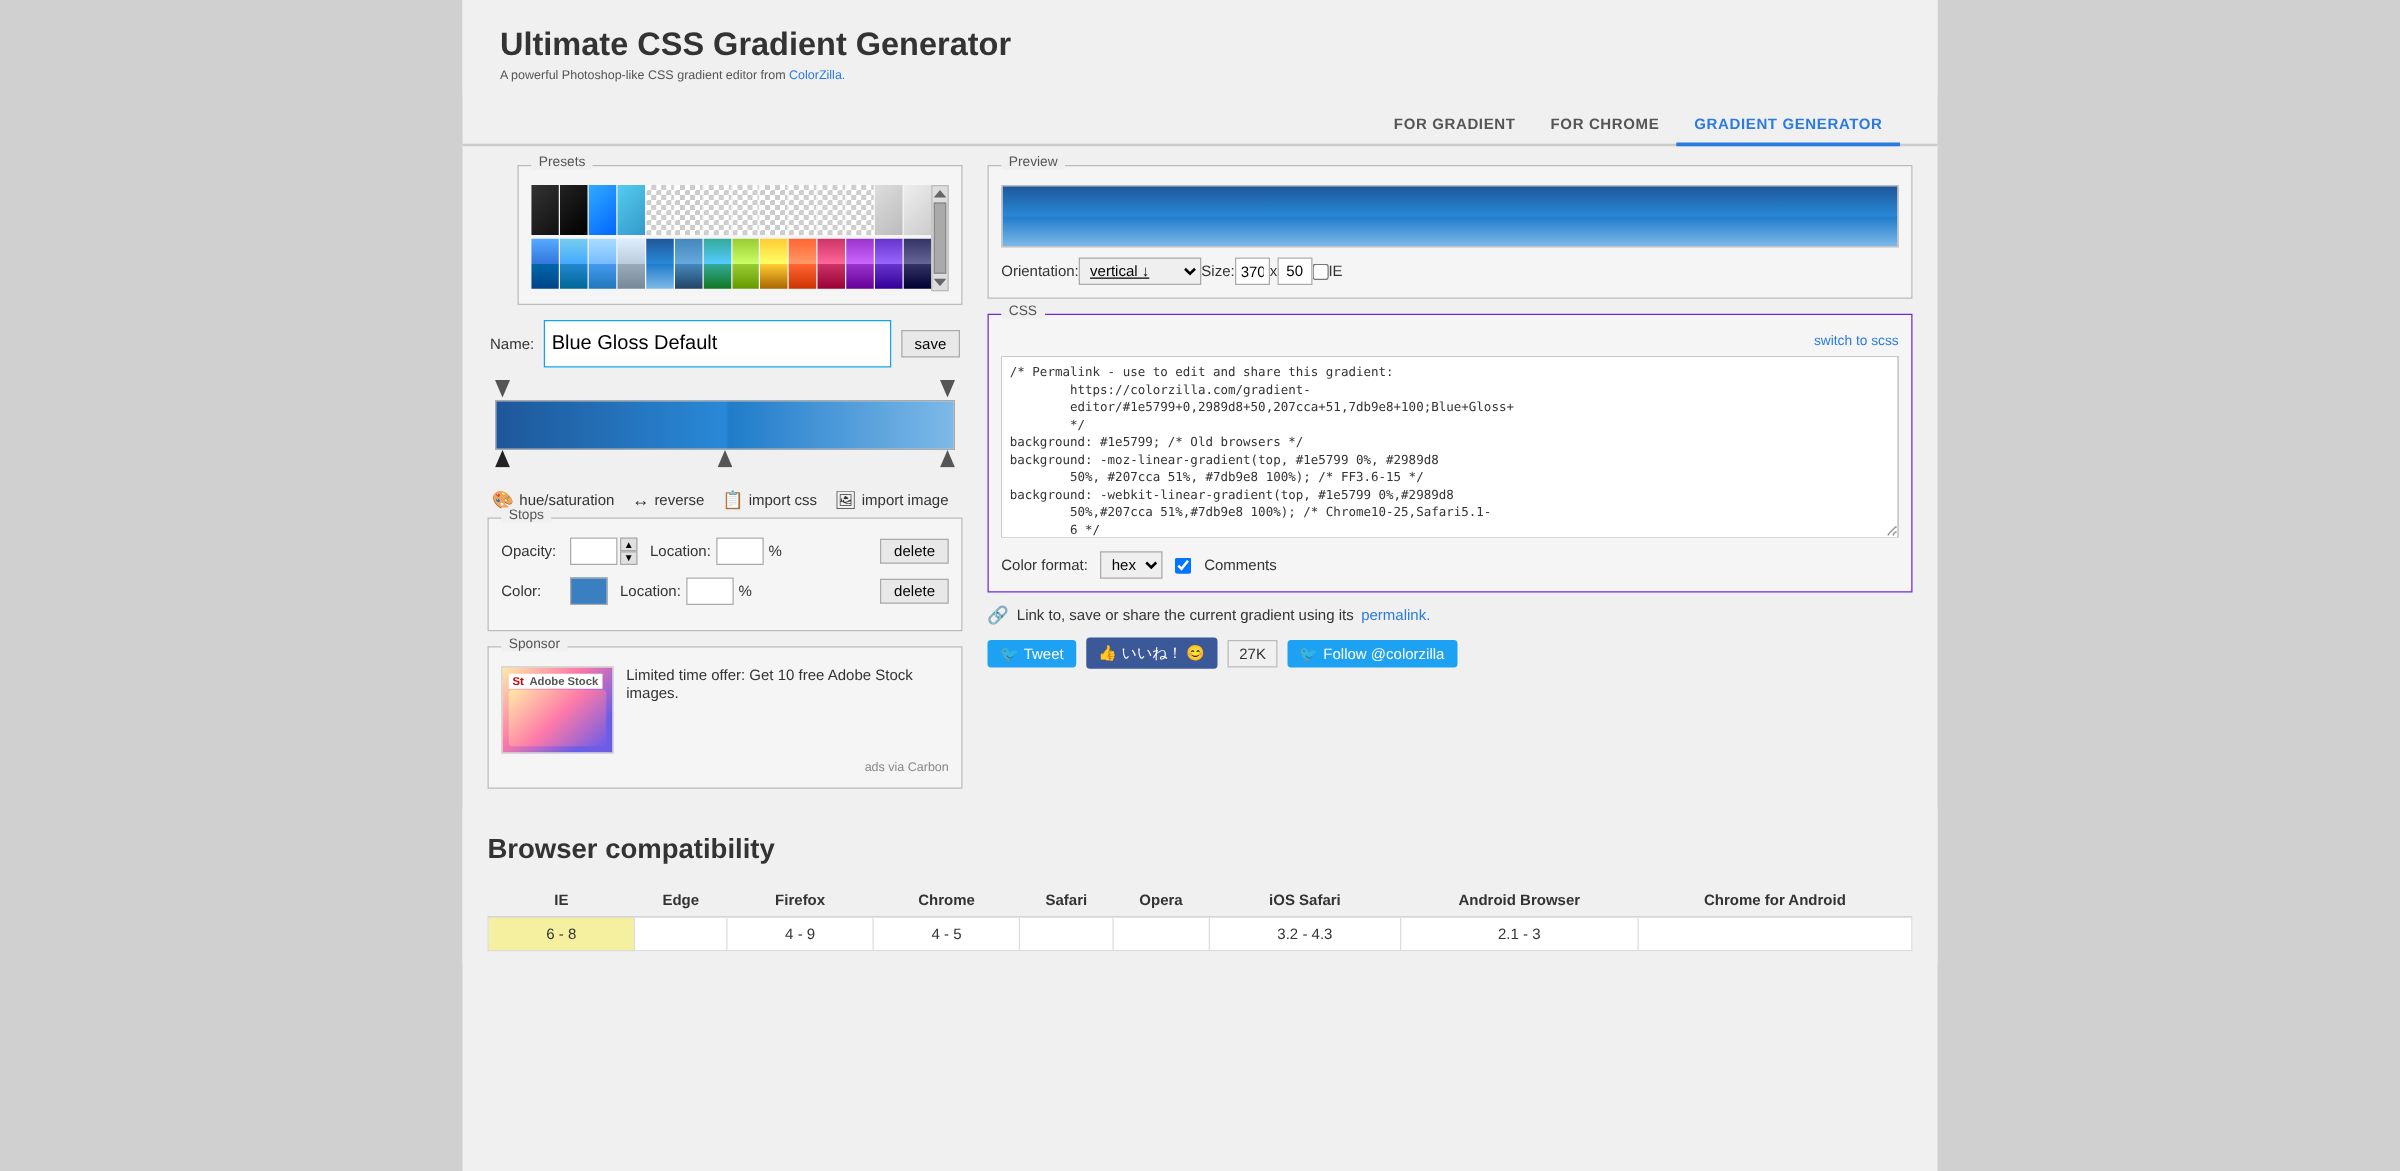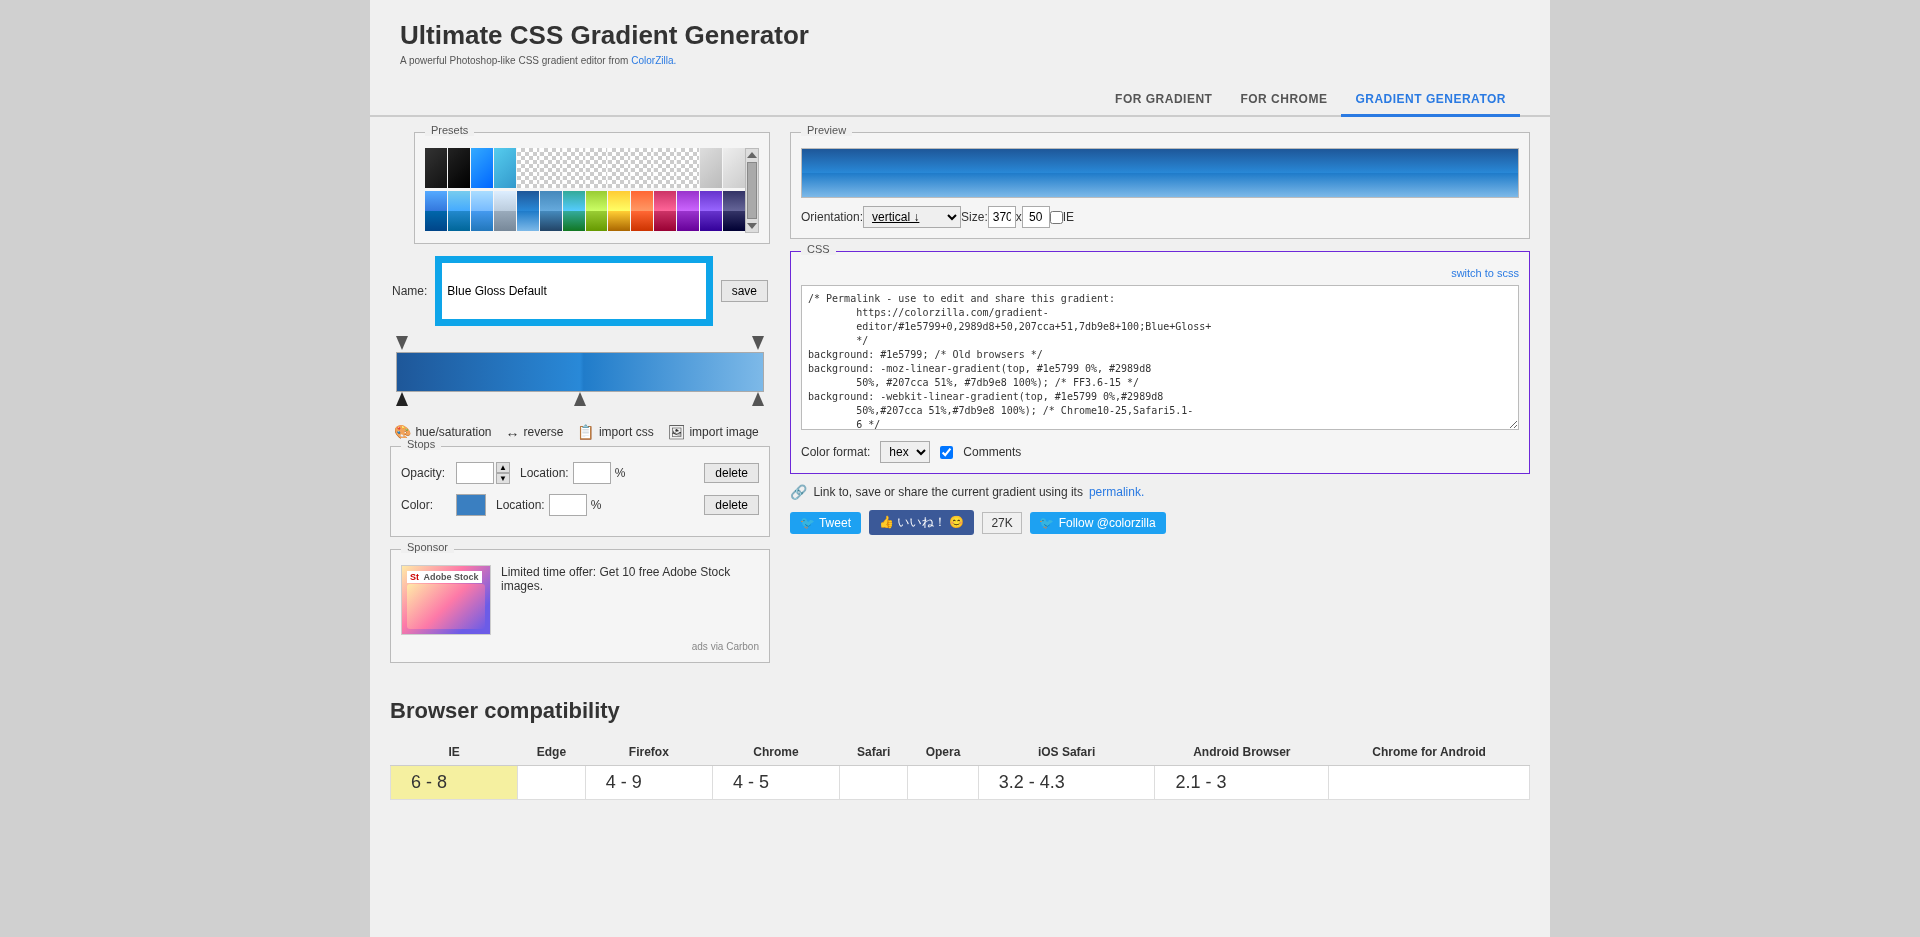--- a/index.html
+++ b/index.html
@@ -138,23 +138,23 @@
     .name-row {
       display: flex;
       align-items: center;
       gap: 8px;
       margin-bottom: 10px;
       padding: 0 2px;
     }
     .name-row label { font-size: 12px; }
     .name-input {
       flex: 1;
-      padding: 21px 5px;
-      border: 7px solid #0ea5e9;
-      font-size: 12px;
+      padding: 9px 5px;
+      border: 1px solid #0ea5e9;
+      font-size: 16px;
     }
     .save-btn {
       padding: 3px 10px;
       background: #e8e8e8;
       border: 1px solid #aaa;
       cursor: pointer;
       font-size: 12px;
     }
 
     
@@ -503,21 +503,22 @@
     }
     .compat-table th {
       text-align: center;
       font-size: 12px;
       font-weight: bold;
       color: #333;
       padding: 6px 4px;
       border-bottom: 1px solid #ccc;
     }
     .compat-table td {
-      font-size: 18px;
+      text-align: center;
+      font-size: 12px;
       padding: 6px 20px;
       border: 1px solid #ddd;
     }
     .compat-table td.yellow-cell {
       background: #f5f0a0;
     }
     .compat-table td.empty-cell {
       background: #fff;
     }
 

